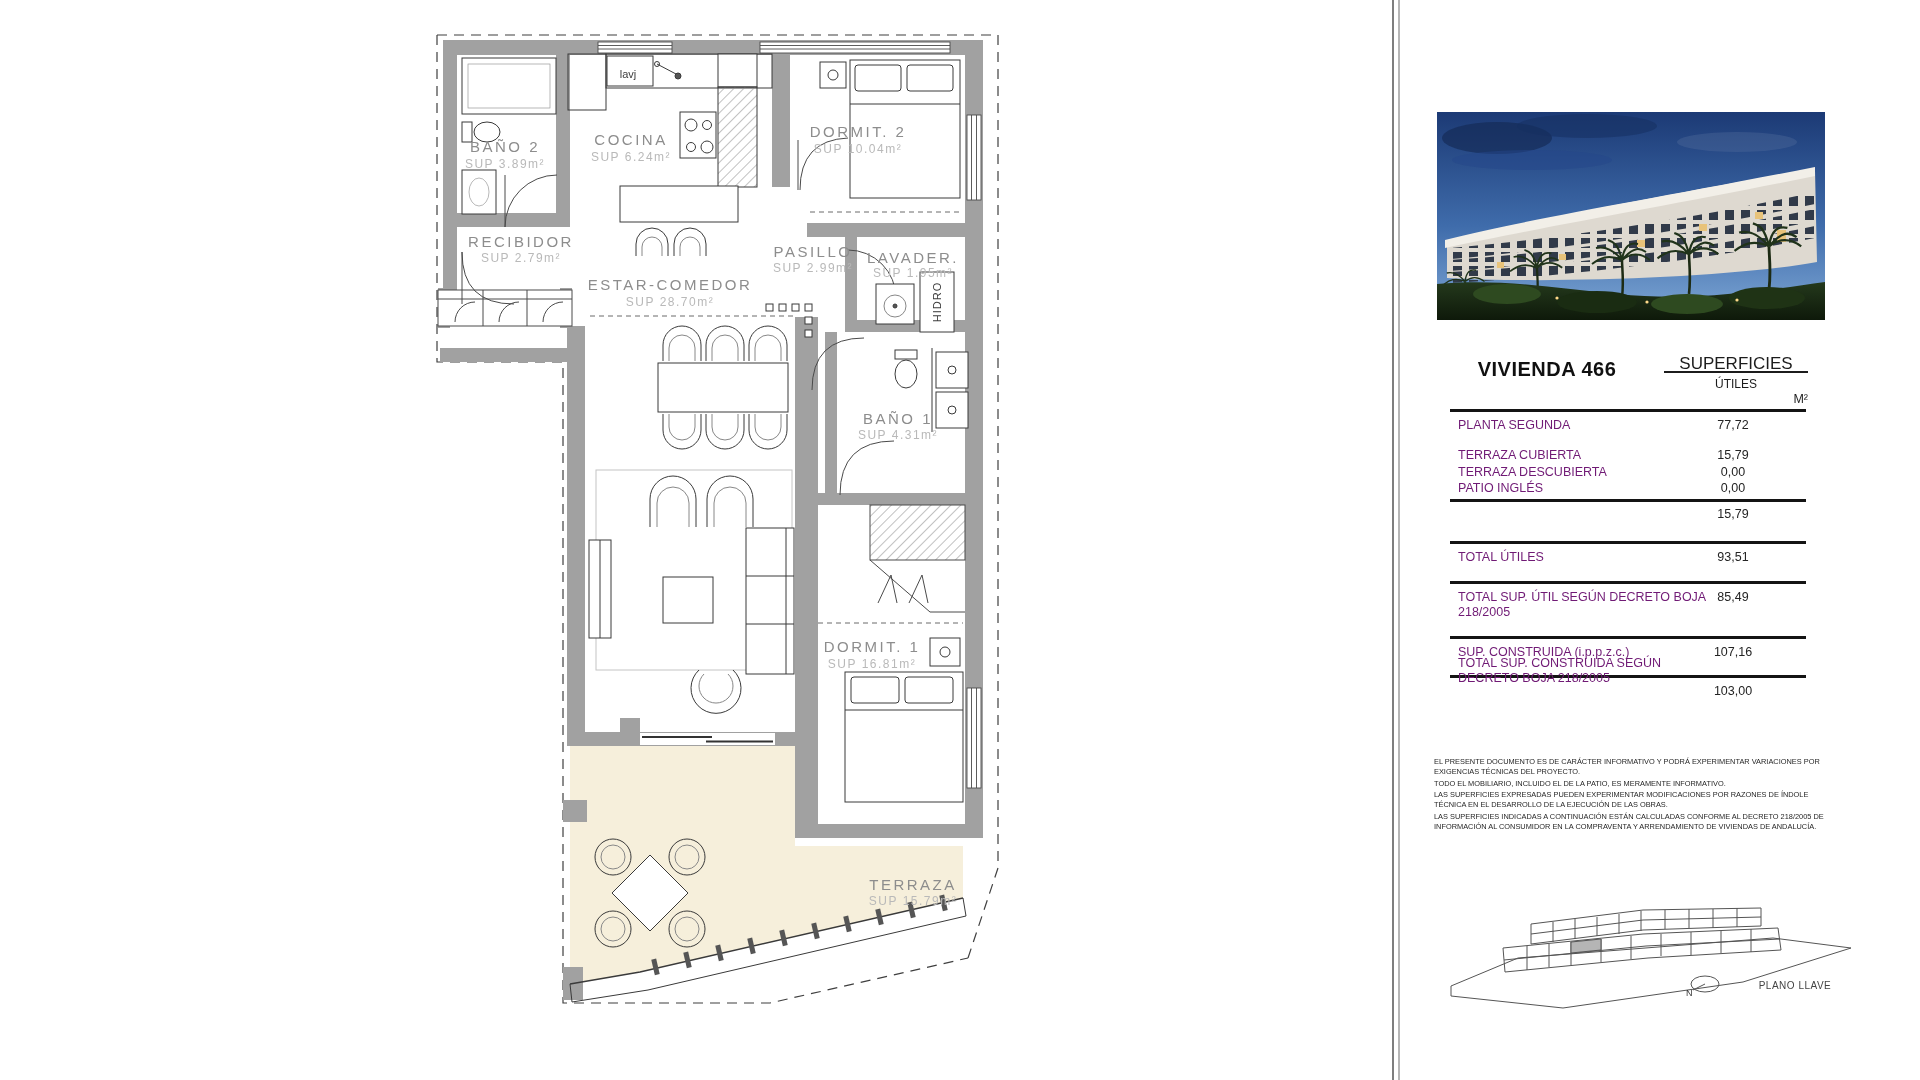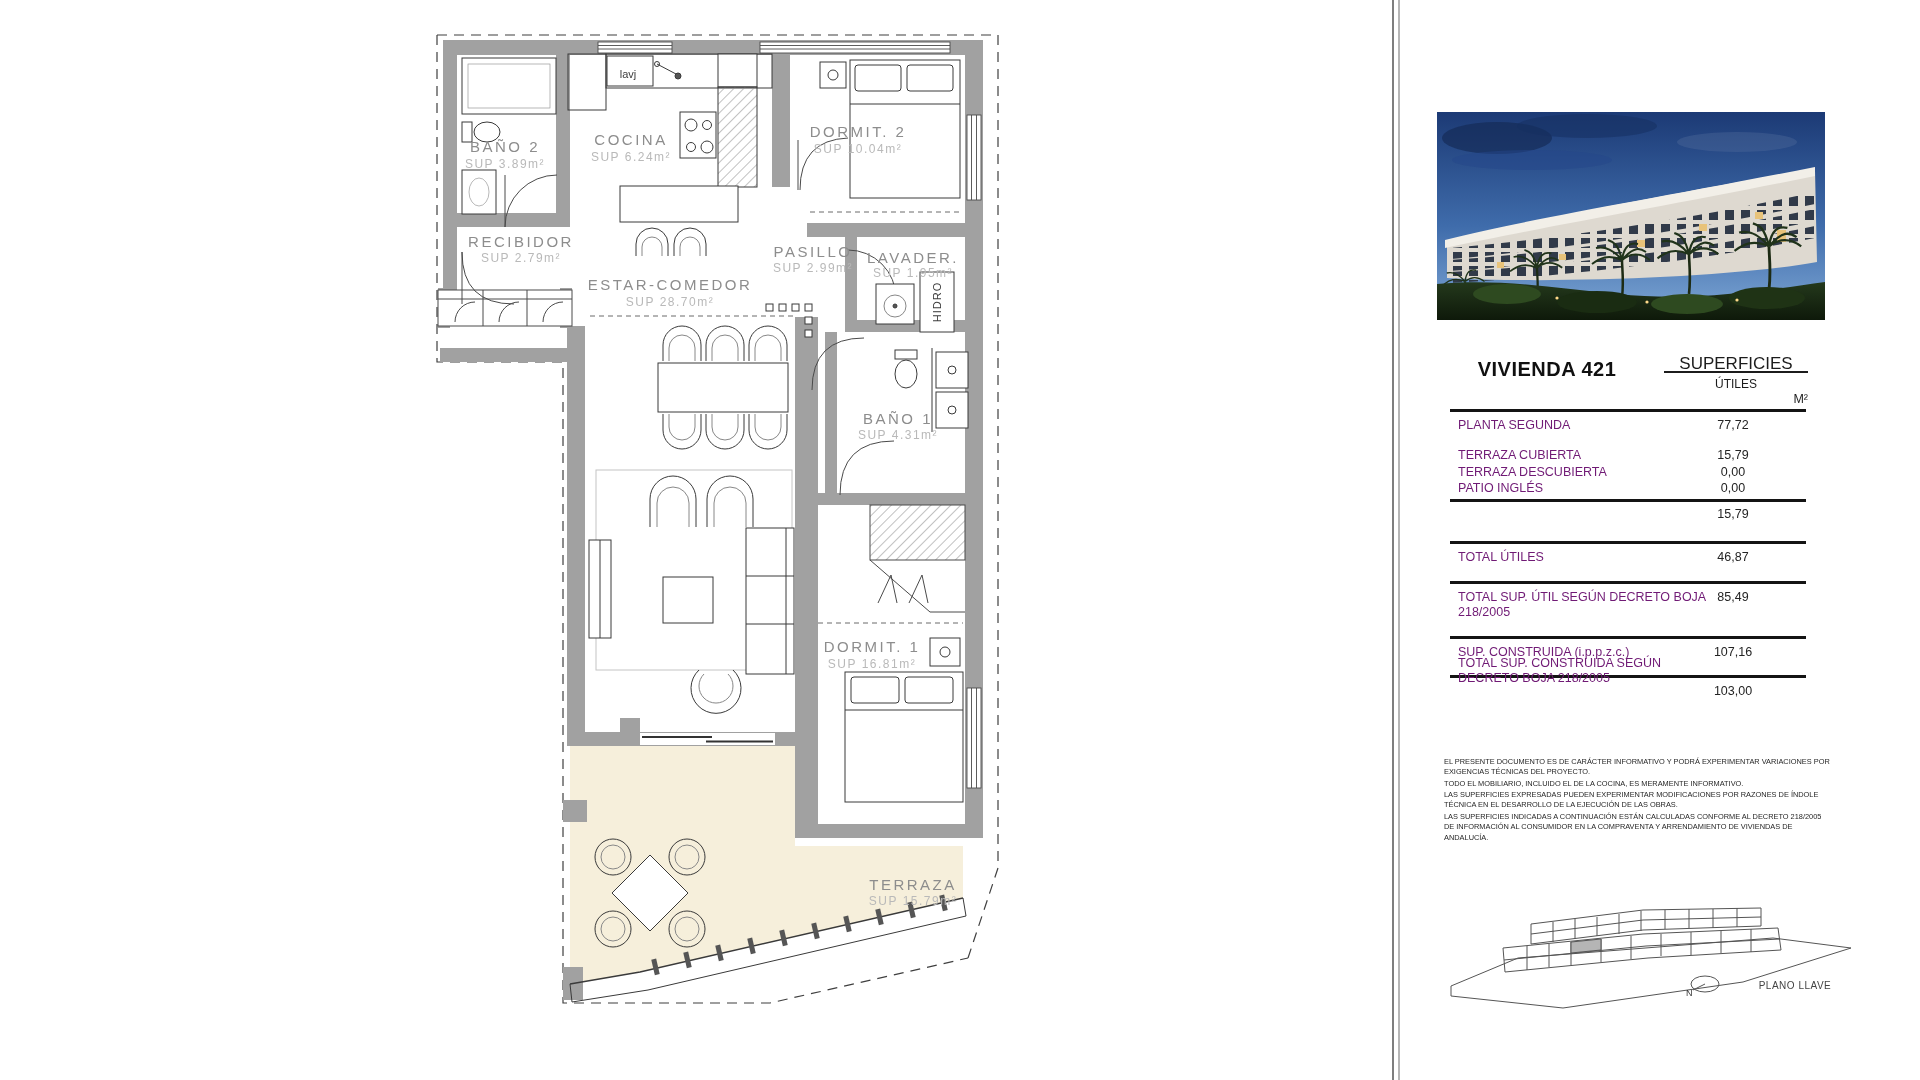--- a/index.html
+++ b/index.html
@@ -17,21 +17,21 @@
   .title{left:1452px;top:358px;width:190px;text-align:center;
          font-size:20px;font-weight:bold;letter-spacing:.5px;color:#101010;}
   .hdr{left:1664px;top:354px;width:144px;text-align:center;font-size:17px;color:#1c1c1c;}
   .hdr-line{left:1664px;top:371px;width:144px;height:1.5px;background:#1c1c1c;}
   .sub1{left:1664px;top:377px;width:144px;text-align:center;font-size:12px;color:#1c1c1c;}
   .sub2{left:1664px;top:392px;width:144px;text-align:right;font-size:12.5px;color:#1c1c1c;}
   .tline{left:1450px;width:356px;height:2.5px;background:#141414;}
   .rlabel{left:1458px;width:262px;font-size:12.5px;color:#701a75;line-height:1.22;}
   .rvalue{left:1683px;width:100px;text-align:center;font-size:12.5px;color:#242424;}
   .disclaimer{left:1434px;top:757px;width:398px;font-size:7.4px;line-height:1.4;color:#1f1f1f;}
-  .disclaimer p{margin:0 0 1px 10px;}
+  .disclaimer p{margin:0 0 1px 0;}
   .keyplan{left:1443px;top:886px;width:420px;height:140px;}
 </style>
 </head>
 <body>
 
 <svg class="abs" style="left:0;top:0" width="1396" height="1080" viewBox="0 0 1396 1080">
   <defs>
     <pattern id="h" width="7" height="7" patternTransform="rotate(45)" patternUnits="userSpaceOnUse">
       <line x1="0" y1="0" x2="0" y2="7" stroke="#8d8d8d" stroke-width="1.1"></line>
     </pattern>
@@ -345,21 +345,21 @@
   <path d="M0,208 L0,172 C 60,166 120,176 180,182 C 260,190 330,178 388,170 L 388,208 Z" fill="url(#grnd)"></path>
   <ellipse cx="70" cy="182" rx="34" ry="10" fill="#2e4a20"></ellipse>
   <ellipse cx="160" cy="190" rx="40" ry="11" fill="#1a2c12"></ellipse>
   <ellipse cx="250" cy="192" rx="36" ry="10" fill="#2e4a20"></ellipse>
   <ellipse cx="330" cy="186" rx="38" ry="11" fill="#1f3315"></ellipse>
   <circle cx="120" cy="186" r="1.6" fill="#ffd98a"></circle>
     <circle cx="210" cy="190" r="1.6" fill="#ffd98a"></circle>
   <circle cx="300" cy="188" r="1.6" fill="#ffd98a"></circle>
 </svg>
 
-<div class="abs title">VIVIENDA 421</div>
+<div class="abs title">VIVIENDA 466</div>
 <div class="abs hdr">SUPERFICIES</div>
 <div class="abs hdr-line"></div>
 <div class="abs sub1">ÚTILES</div>
 <div class="abs sub2">M²</div>
 
 <div class="abs tline" style="top:409px"></div>
 <div class="abs rlabel" style="top:418px">PLANTA SEGUNDA</div>
 <div class="abs rvalue" style="top:418px">77,72</div>
 
 <div class="abs rlabel" style="top:448px">TERRAZA CUBIERTA</div>
@@ -367,37 +367,37 @@
 <div class="abs rlabel" style="top:465px">TERRAZA DESCUBIERTA</div>
 <div class="abs rvalue" style="top:465px">0,00</div>
 <div class="abs rlabel" style="top:481px">PATIO INGLÉS</div>
 <div class="abs rvalue" style="top:481px">0,00</div>
 
 <div class="abs tline" style="top:499px"></div>
 <div class="abs rvalue" style="top:507px">15,79</div>
 
 <div class="abs tline" style="top:541px"></div>
 <div class="abs rlabel" style="top:550px">TOTAL ÚTILES</div>
-<div class="abs rvalue" style="top:550px">46,87</div>
+<div class="abs rvalue" style="top:550px">93,51</div>
 
 <div class="abs tline" style="top:581px"></div>
 <div class="abs rlabel" style="top:590px;width:255px">TOTAL SUP. ÚTIL SEGÚN DECRETO BOJA 218/2005</div>
 <div class="abs rvalue" style="top:590px">85,49</div>
 
 <div class="abs tline" style="top:636px"></div>
 <div class="abs rlabel" style="top:645px">SUP. CONSTRUIDA (i.p.p.z.c.)</div>
 <div class="abs rvalue" style="top:645px">107,16</div>
 
 <div class="abs tline" style="top:675px"></div>
 <div class="abs rlabel" style="top:656px;width:255px">TOTAL SUP. CONSTRUIDA SEGÚN DECRETO BOJA 218/2005</div>
 <div class="abs rvalue" style="top:684px">103,00</div>
 
 <div class="abs disclaimer">
   <p>EL PRESENTE DOCUMENTO ES DE CARÁCTER INFORMATIVO Y PODRÁ EXPERIMENTAR VARIACIONES POR EXIGENCIAS TÉCNICAS DEL PROYECTO.</p>
-  <p>TODO EL MOBILIARIO, INCLUIDO EL DE LA COCINA, ES MERAMENTE INFORMATIVO.</p>
+  <p>TODO EL MOBILIARIO, INCLUIDO EL DE LA PATIO, ES MERAMENTE INFORMATIVO.</p>
   <p>LAS SUPERFICIES EXPRESADAS PUEDEN EXPERIMENTAR MODIFICACIONES POR RAZONES DE ÍNDOLE TÉCNICA EN EL DESARROLLO DE LA EJECUCIÓN DE LAS OBRAS.</p>
   <p>LAS SUPERFICIES INDICADAS A CONTINUACIÓN ESTÁN CALCULADAS CONFORME AL DECRETO 218/2005 DE INFORMACIÓN AL CONSUMIDOR EN LA COMPRAVENTA Y ARRENDAMIENTO DE VIVIENDAS DE ANDALUCÍA.</p>
 </div>
 
 <svg class="abs keyplan" viewBox="0 0 420 140">
   <g stroke="#555" stroke-width="1" fill="none">
     <path d="M 8,100 L 75,72 L 330,52 L 408,62 L 300,96 L 120,122 L 8,110 Z"></path>
     <path d="M 88,38 L 200,24 L 318,22 L 318,40 L 200,44 L 88,58 Z"></path>
     <path d="M 88,48 L 200,34 L 318,31"></path>
     <line x1="110" y1="36" x2="110" y2="56"></line>

